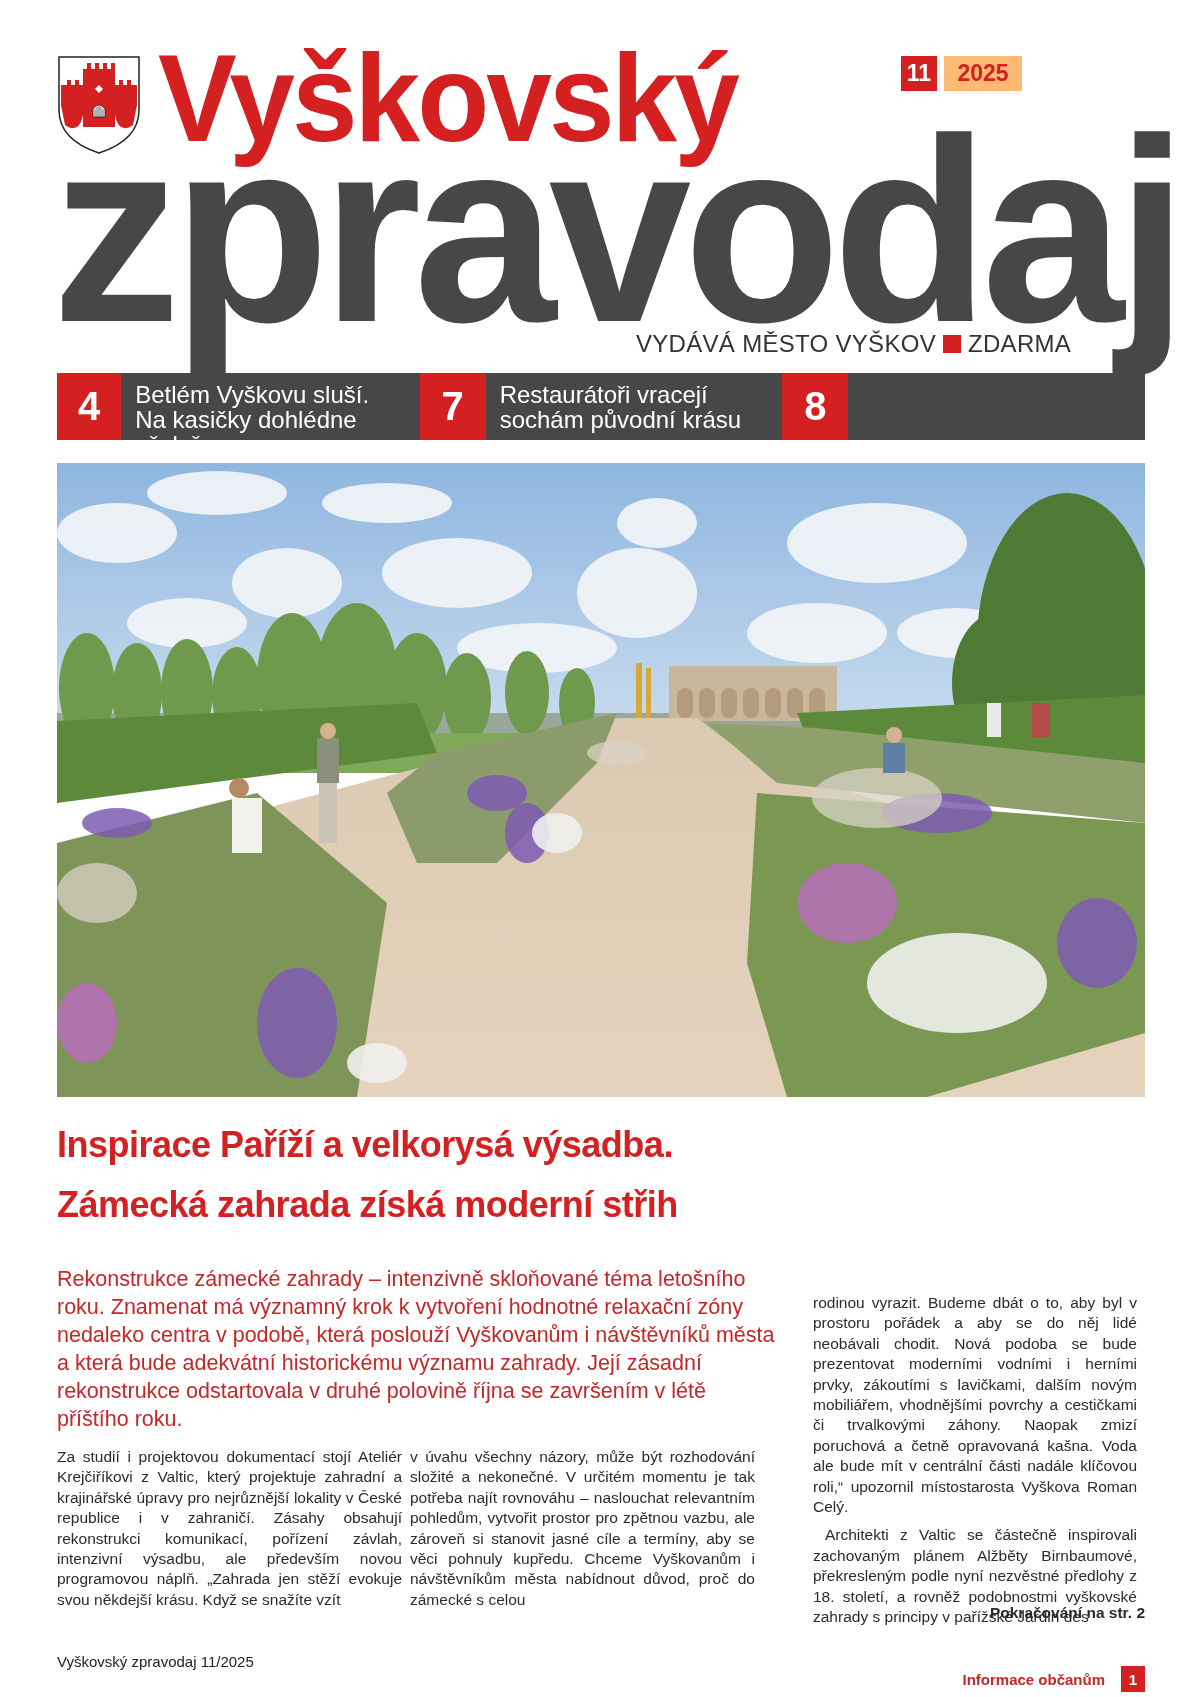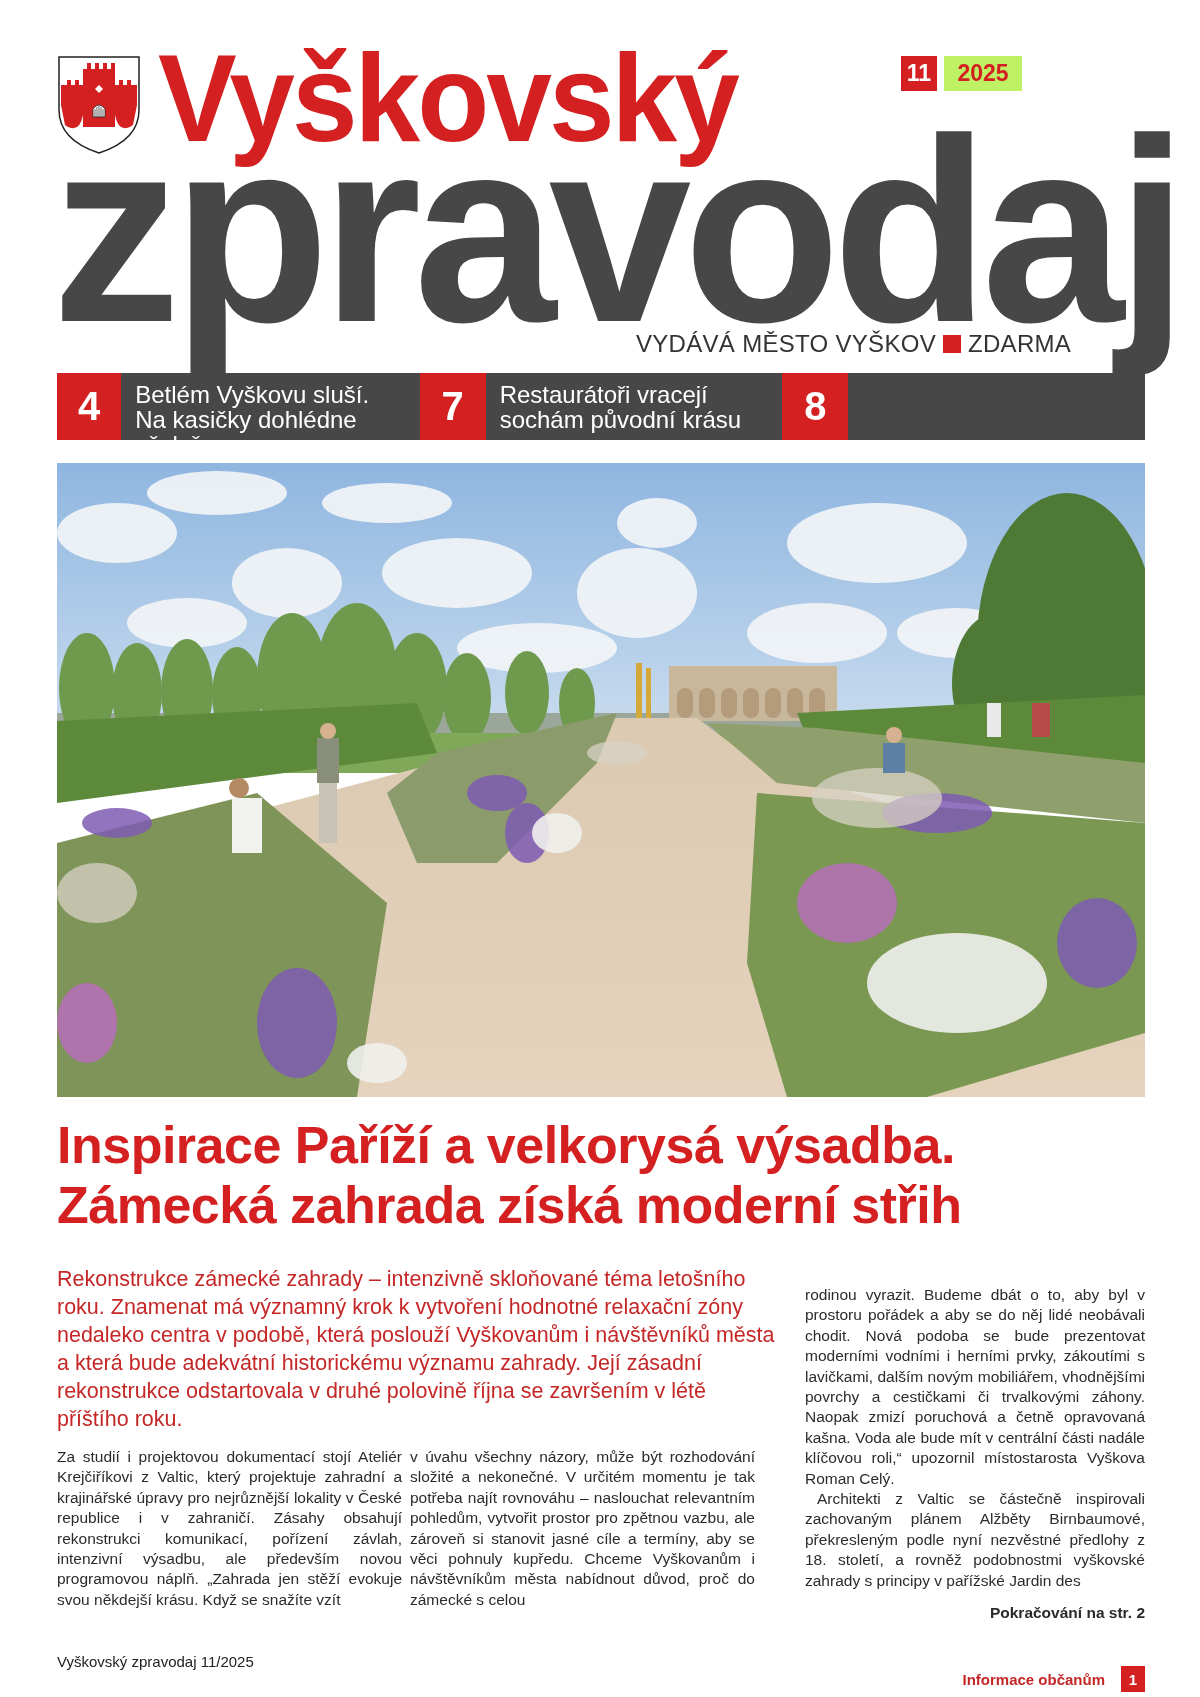--- a/index.html
+++ b/index.html
@@ -12,52 +12,52 @@
                font-family: "Liberation Sans", sans-serif; font-weight: 700;
                font-size: 118px; line-height: 1; letter-spacing: -3px; color: #d42020;
                transform: scaleY(1.05); transform-origin: top left; }
   .title-main { position: absolute; left: 52px; top: 100px; margin: 0;
                 font-family: "Liberation Sans", sans-serif; font-weight: 700;
                 font-size: 262px; line-height: 1; letter-spacing: -8px; color: #474747;
                 transform: scaleX(0.98); transform-origin: top left; }
   .issue { position: absolute; top: 56px; height: 35px; line-height: 35px;
            font-weight: 700; font-size: 23px; text-align: center; }
   .issue-num { left: 901px; width: 36px; background: #d42020; color: #fff; }
-  .issue-year { left: 944px; width: 78px; background: #bef264; color: #d42020; }
+  .issue-year { left: 944px; width: 78px; background: #fdba74; color: #d42020; }
   .publisher { position: absolute; left: 636px; top: 330px; font-size: 24px; color: #333;
                letter-spacing: 0.3px; display: flex; align-items: center; gap: 7px; white-space: nowrap; }
   .red-square { display: inline-block; width: 18px; height: 18px; background: #d42020; }
 
   
   .teasers { position: absolute; left: 57px; top: 373px; width: 1088px; height: 67px;
              background: #474747; display: flex; }
   .teaser { flex: 1; display: flex; align-items: stretch; }
   .teaser-num { width: 66px; background: #d42020; color: #fff; font-weight: 700; font-size: 40px;
                 display: flex; align-items: center; justify-content: center; }
   .teaser-text { padding: 9px 0 0 14px; color: #fff; font-size: 24px; line-height: 25px; }
 
   
   .photo { position: absolute; left: 57px; top: 463px; width: 1088px; height: 634px; overflow: hidden; }
   .photo svg { display: block; }
 
   
   .headline { position: absolute; left: 57px; top: 1115px; margin: 0; font-weight: 700;
-              font-size: 52px; line-height: 60px; color: #d42020; letter-spacing: -0.5px; }
+              font-size: 36px; line-height: 60px; color: #d42020; letter-spacing: -0.5px; }
 
   
   .lead { position: absolute; left: 57px; top: 1265px; width: 720px; margin: 0;
           color: #c52727; font-size: 21.5px; line-height: 28px; }
 
   
   .col { position: absolute; margin: 0; font-size: 15.5px; line-height: 20.4px; color: #2b2b2b;
          text-align: justify; hyphens: manual; }
   .col1 { left: 57px; top: 1447px; width: 345px; }
   .col2 { left: 410px; top: 1447px; width: 345px; }
   .col3 { left: 805px; top: 1285px; width: 340px; }
-  .col3 p { margin: 0; }
+  .col3 p { margin: 8px; }
   .col3 .indent { text-indent: 12px; }
   .continue { position: absolute; right: 55px; top: 1604px; font-size: 15.5px; color: #2b2b2b; font-weight: bold; }
 
   
   .footer-left { position: absolute; left: 57px; top: 1653px; font-size: 15px; color: #222; }
   .footer-right { position: absolute; right: 55px; top: 1646px; display: flex; align-items: center; gap: 16px; margin-top: 20px; }
   .section-label { color: #c52727; font-weight: 700; font-size: 15px; }
   .page-num { width: 24px; height: 26px; background: #d42020; color: #fff; font-weight: 700;
               font-size: 15px; display: flex; align-items: center; justify-content: center; }
 </style>

